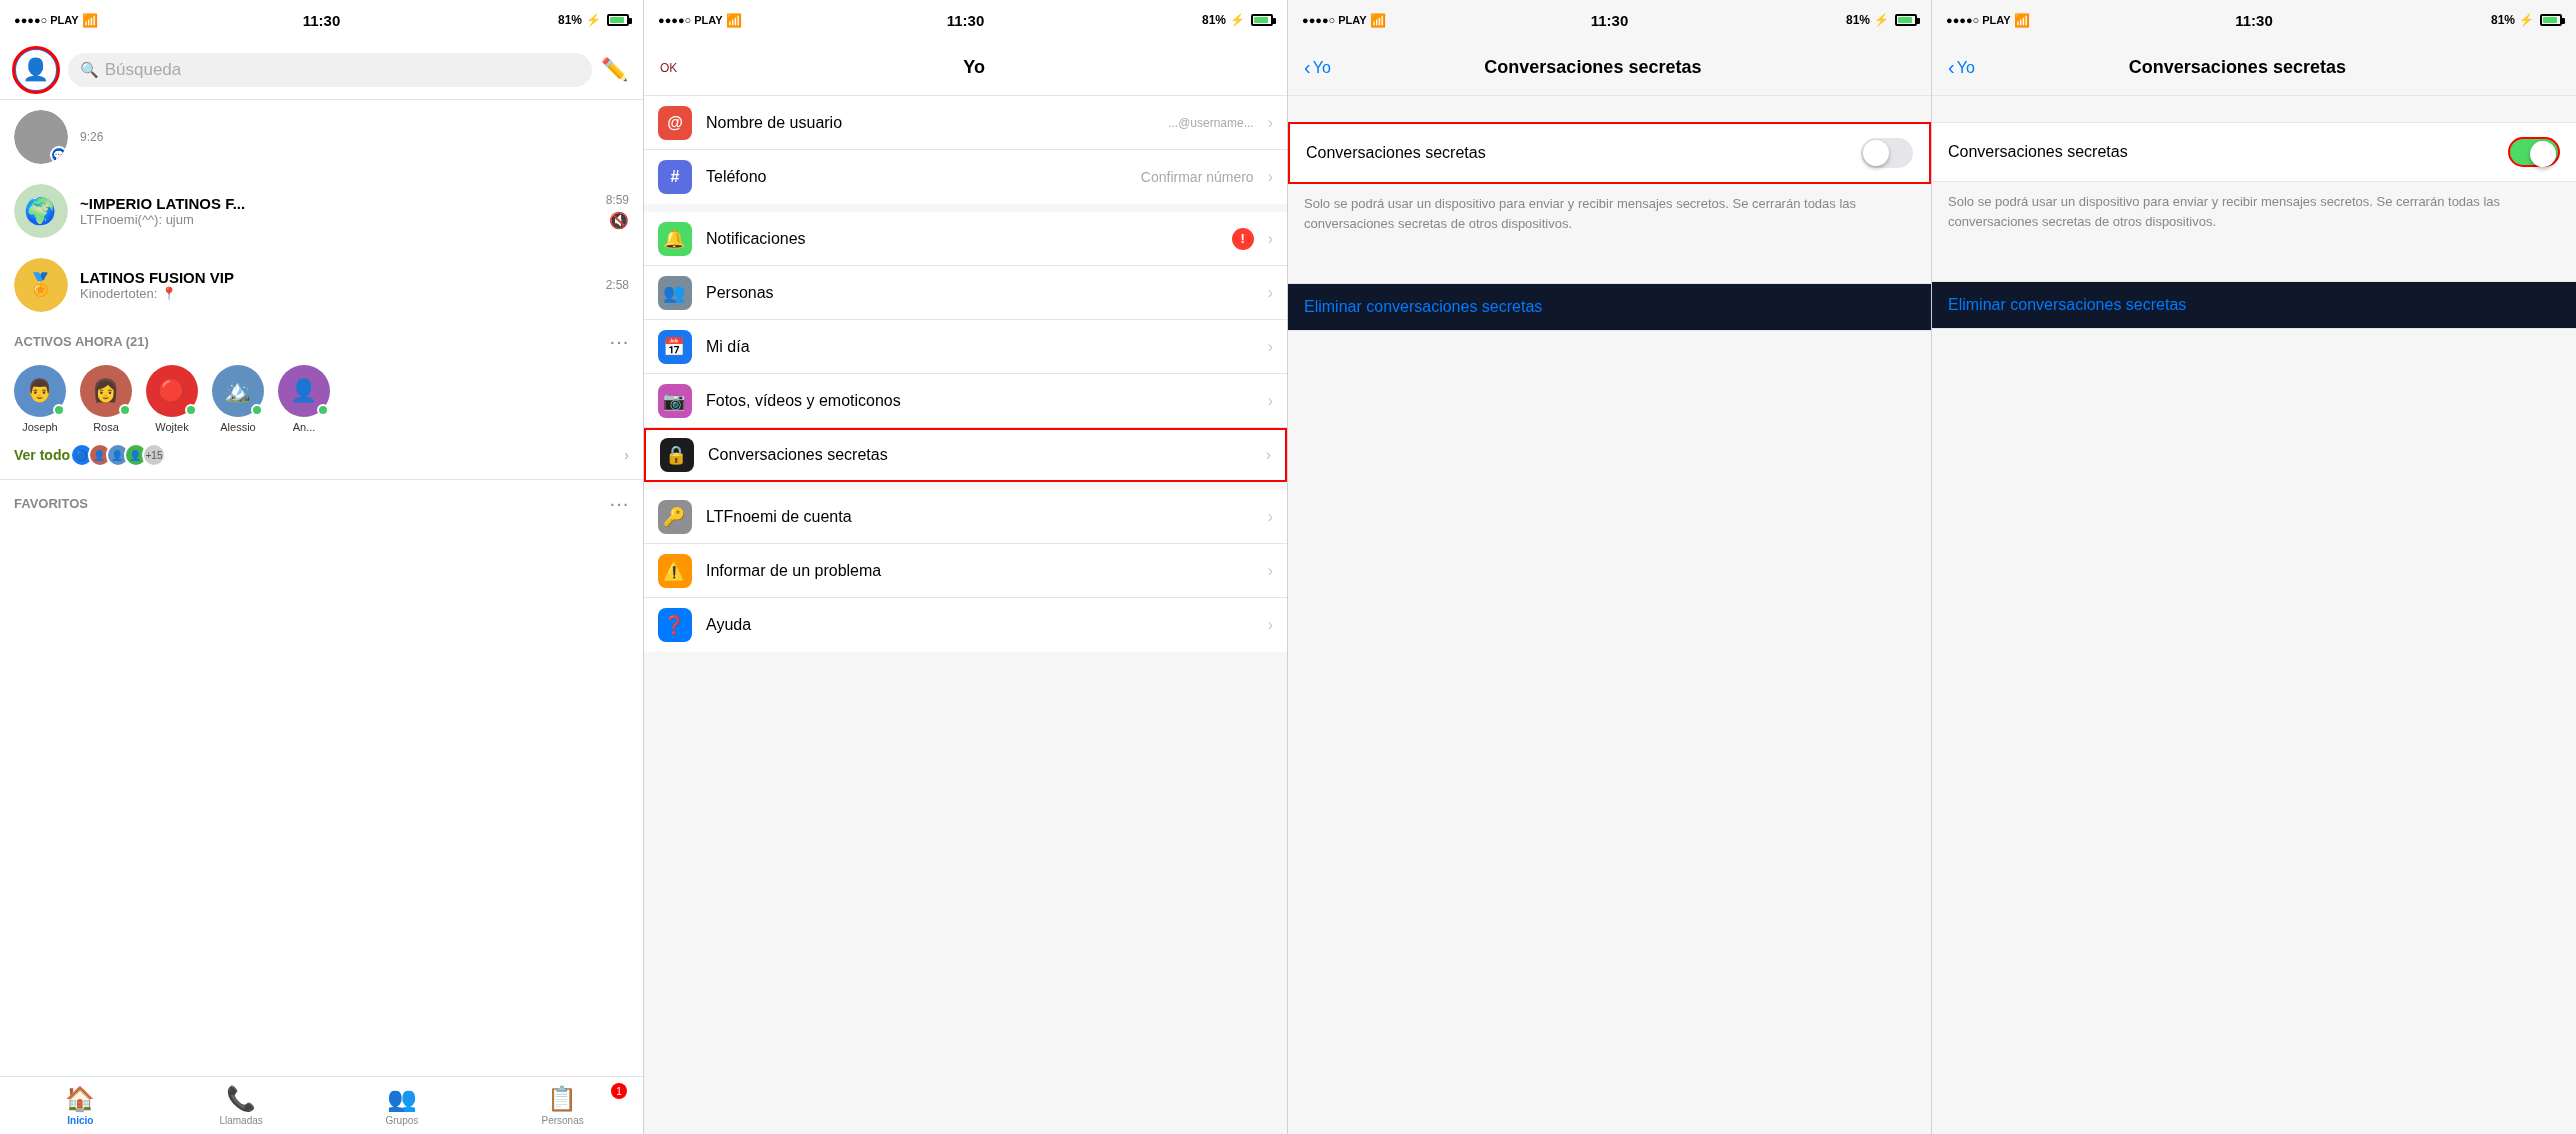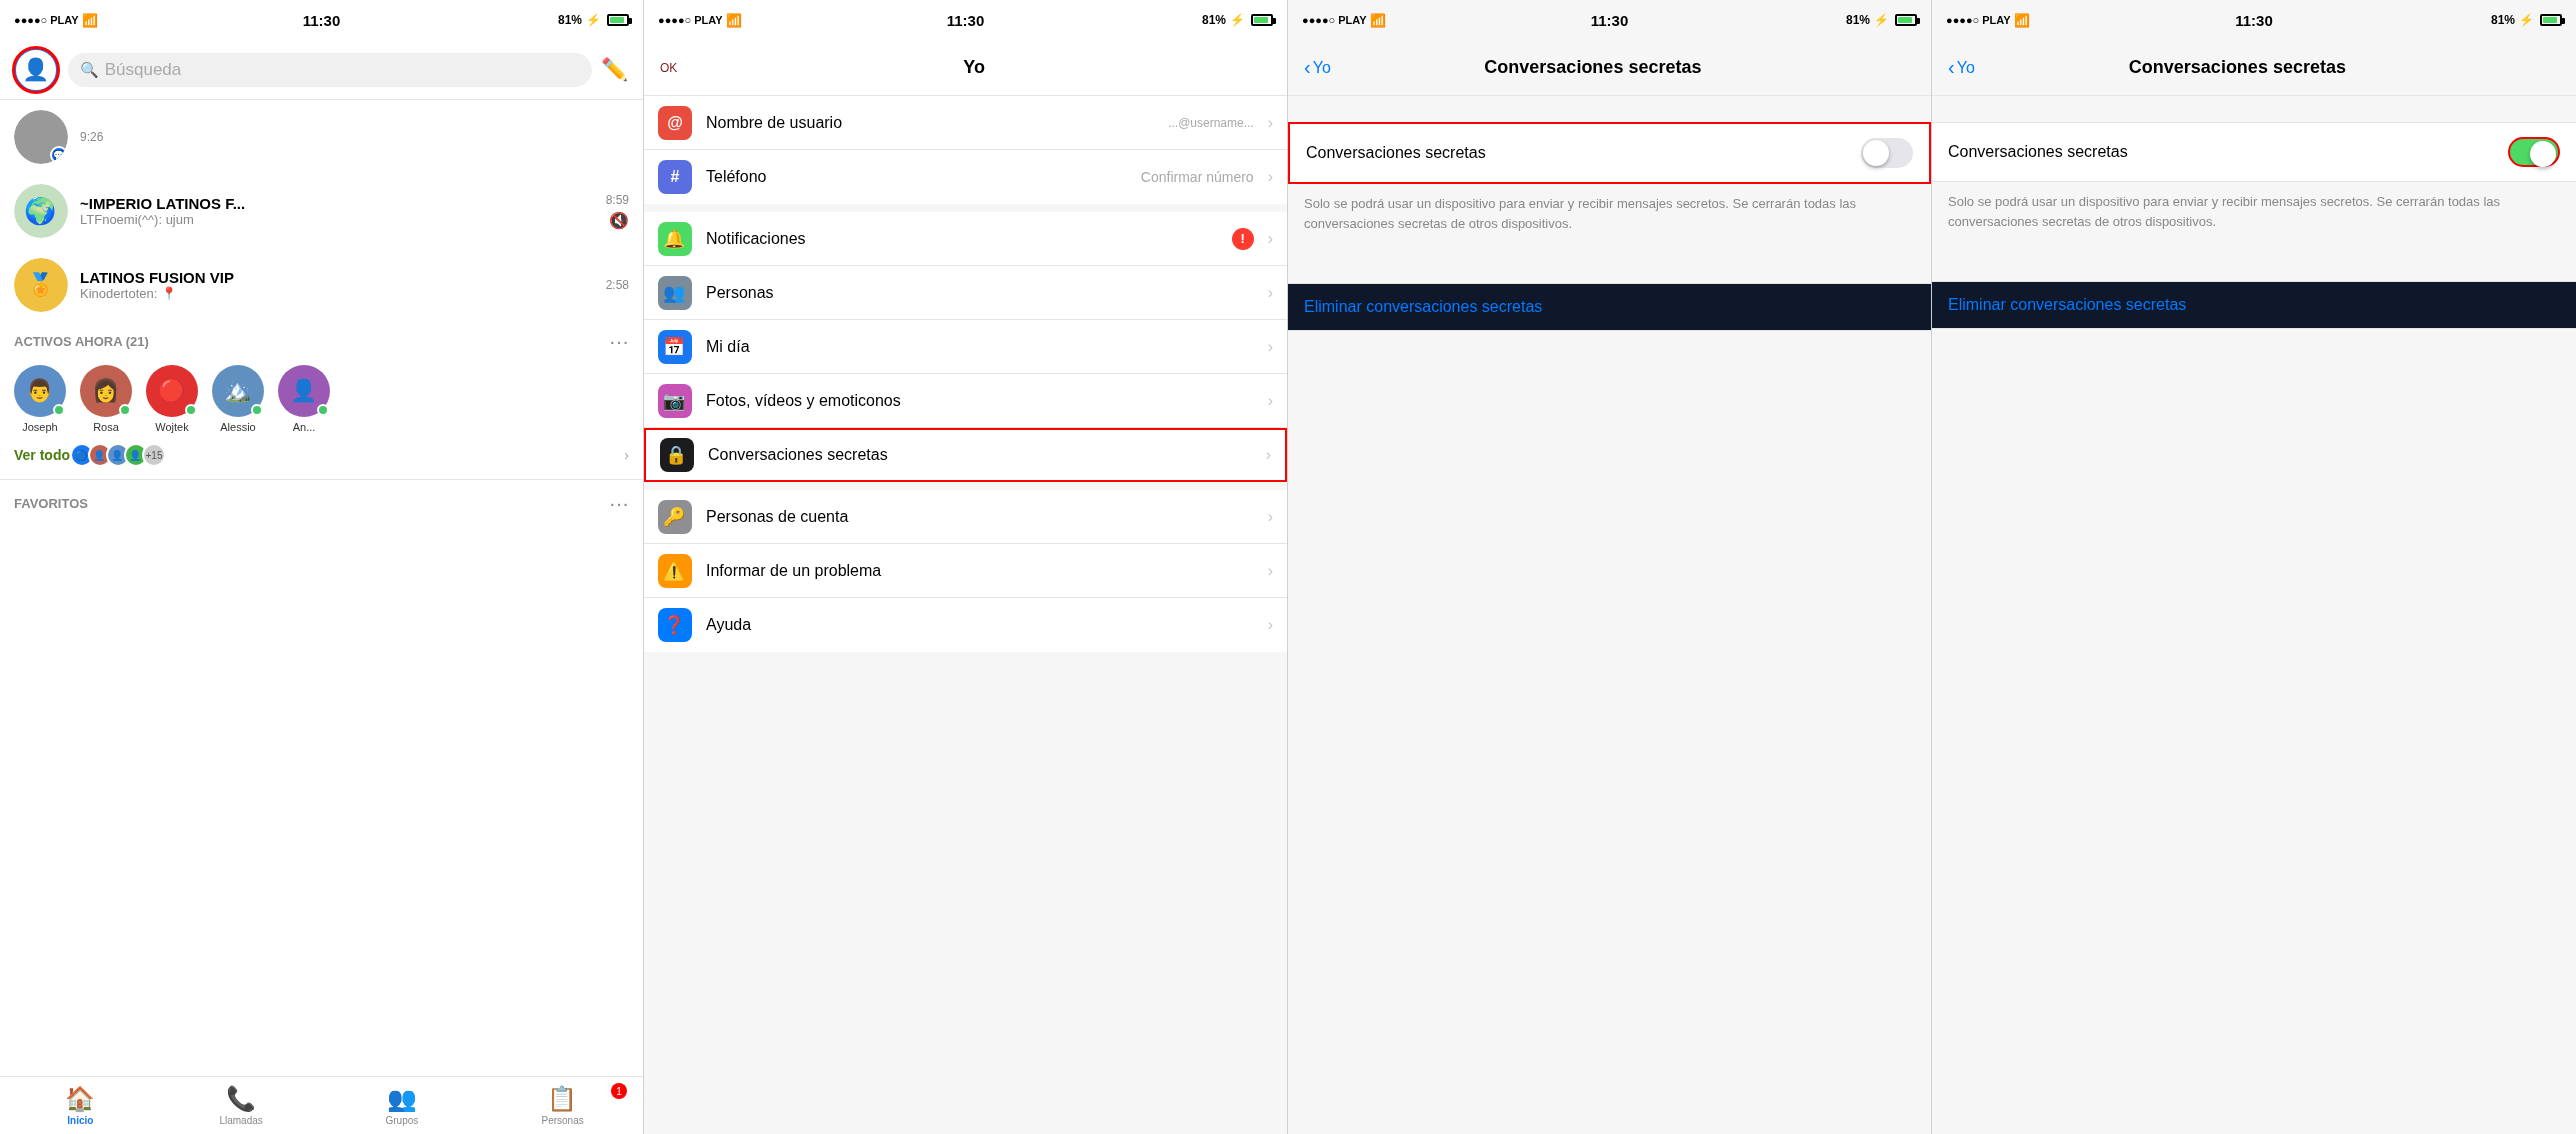--- a/index.html
+++ b/index.html
@@ -623,21 +623,21 @@
         <span class="settings-label">Conversaciones secretas</span>
         <span class="settings-chevron">›</span>
       </div>
     </div>
 
     <div class="settings-section">
       <div class="settings-item">
         <div class="settings-icon" style="background:#8e8e93;">
           <span style="font-size:18px;">🔑</span>
         </div>
-        <span class="settings-label">Personas de cuenta</span>
+        <span class="settings-label">LTFnoemi de cuenta</span>
         <span class="settings-chevron">›</span>
       </div>
       <div class="settings-item">
         <div class="settings-icon" style="background:#ff9500;">
           <span style="font-size:18px;">⚠️</span>
         </div>
         <span class="settings-label">Informar de un problema</span>
         <span class="settings-chevron">›</span>
       </div>
       <div class="settings-item">

